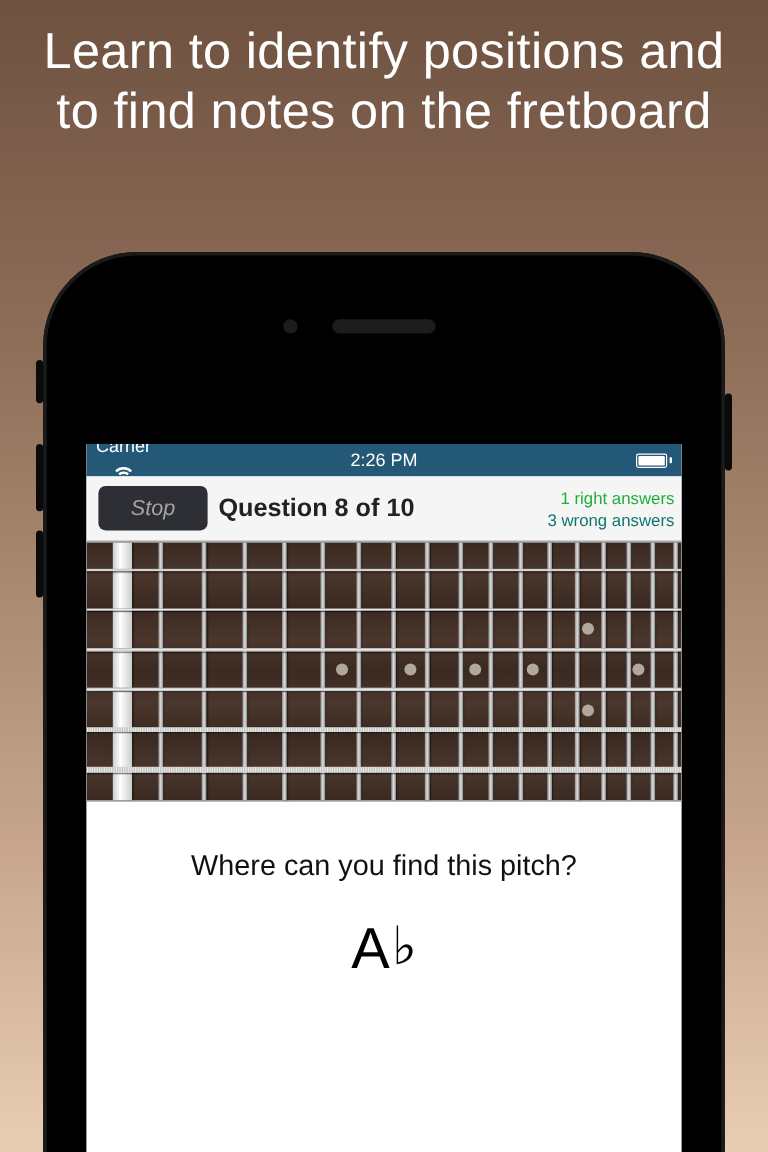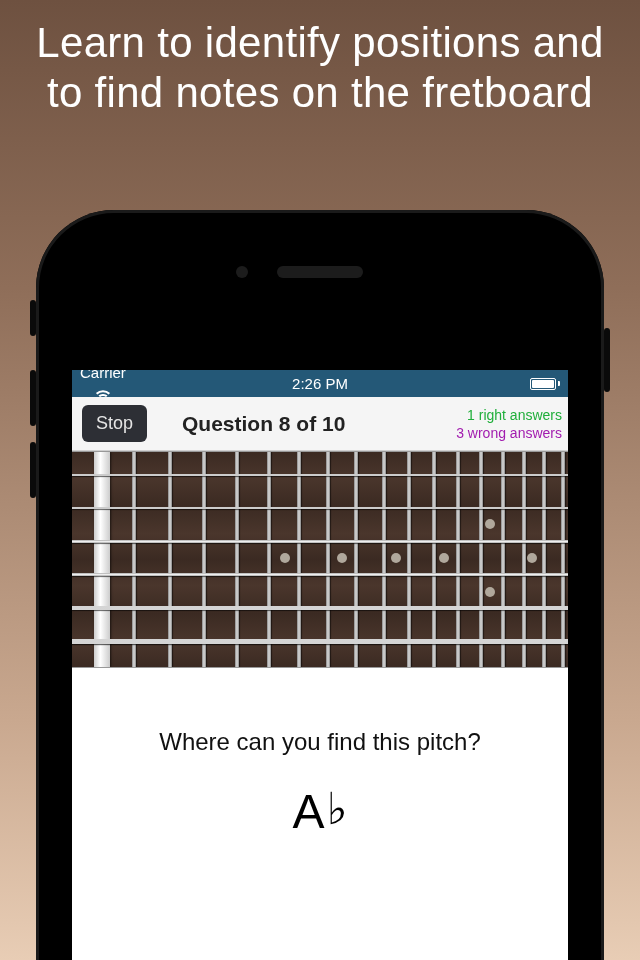--- a/index.html
+++ b/index.html
@@ -49,32 +49,32 @@
   .battery{display:flex;align-items:center;}
   .battery-body{width:26px;height:12px;border:1px solid #fff;border-radius:2px;position:relative;margin-right:2px;}
   .battery-fill{position:absolute;inset:1px;background:#fff;border-radius:1px;}
   .battery-tip{width:2px;height:5px;background:#fff;border-radius:0 1px 1px 0;}
   .toolbar{
     height:54px;background:#f5f5f5;border-bottom:1px solid #d0d0d0;
     display:flex;align-items:center;padding:0 10px;gap:10px;
     position:relative;
   }
   .stop-btn{
-    background:#2d2f35;color:#e5e5e5;border:none;border-radius:6px;
-    padding:8px 14px;font-size:18px;font-weight:400;
+    background:#2d2f35;color:#a3a3a3;border:none;border-radius:6px;
+    padding:8px 27px;font-size:18px;font-weight:400;font-style:italic;
   }
   .q-label{
     font-size:21px;font-weight:600;color:#222;
     position:absolute;left:110px;
   }
   .score{
     position:absolute;right:6px;top:10px;text-align:right;font-size:14px;line-height:1.28;
   }
   .score .right{color:#1fae3a;}
-  .score .wrong{color:#a21caf;text-align:center;}
+  .score .wrong{color:#0f766e;text-align:center;}
   .fretboard{
     height:217px;position:relative;background:#e8e8e8;
     display:flex;flex-direction:column;
   }
   .fret-area{
     flex:1;position:relative;
     background:linear-gradient(to bottom,#3b2a22 0%,#4a362c 12%,#3b2a22 25%,#4a362c 38%,#3b2a22 50%,#4a362c 62%,#3b2a22 75%,#4a362c 88%,#3b2a22 100%);
     overflow:hidden;
     border-top:1px solid #999;border-bottom:1px solid #999;
   }
@@ -97,21 +97,21 @@
   .string.s2{height:2px;}
   .string.s3{height:3px;}
   .string.s4{height:3px;}
   .string.s5{height:4px;background:repeating-linear-gradient(to right,#bbb 0,#eee 1px,#bbb 2px);}
   .string.s6{height:5px;background:repeating-linear-gradient(to right,#bbb 0,#eee 1px,#bbb 2px);}
   .dot{
     position:absolute;width:10px;height:10px;border-radius:50%;
     background:#b0a89c;transform:translate(-50%,-50%);
   }
   .prompt-area{
-    padding-top:60px;text-align:center;
+    padding-top:40px;text-align:center;
   }
   .prompt-q{font-size:24px;color:#111;}
   .pitch{margin-top:28px;font-size:48px;font-weight:500;color:#000;display:flex;align-items:baseline;justify-content:center;gap:2px;}
   .flat{font-size:44px;font-family:Georgia,'Times New Roman',serif;position:relative;top:-4px;}
 </style>
 </head>
 <body>
 
 <div class="bg"></div>
 <div class="headline">Learn to identify positions and to find notes on the fretboard</div>

